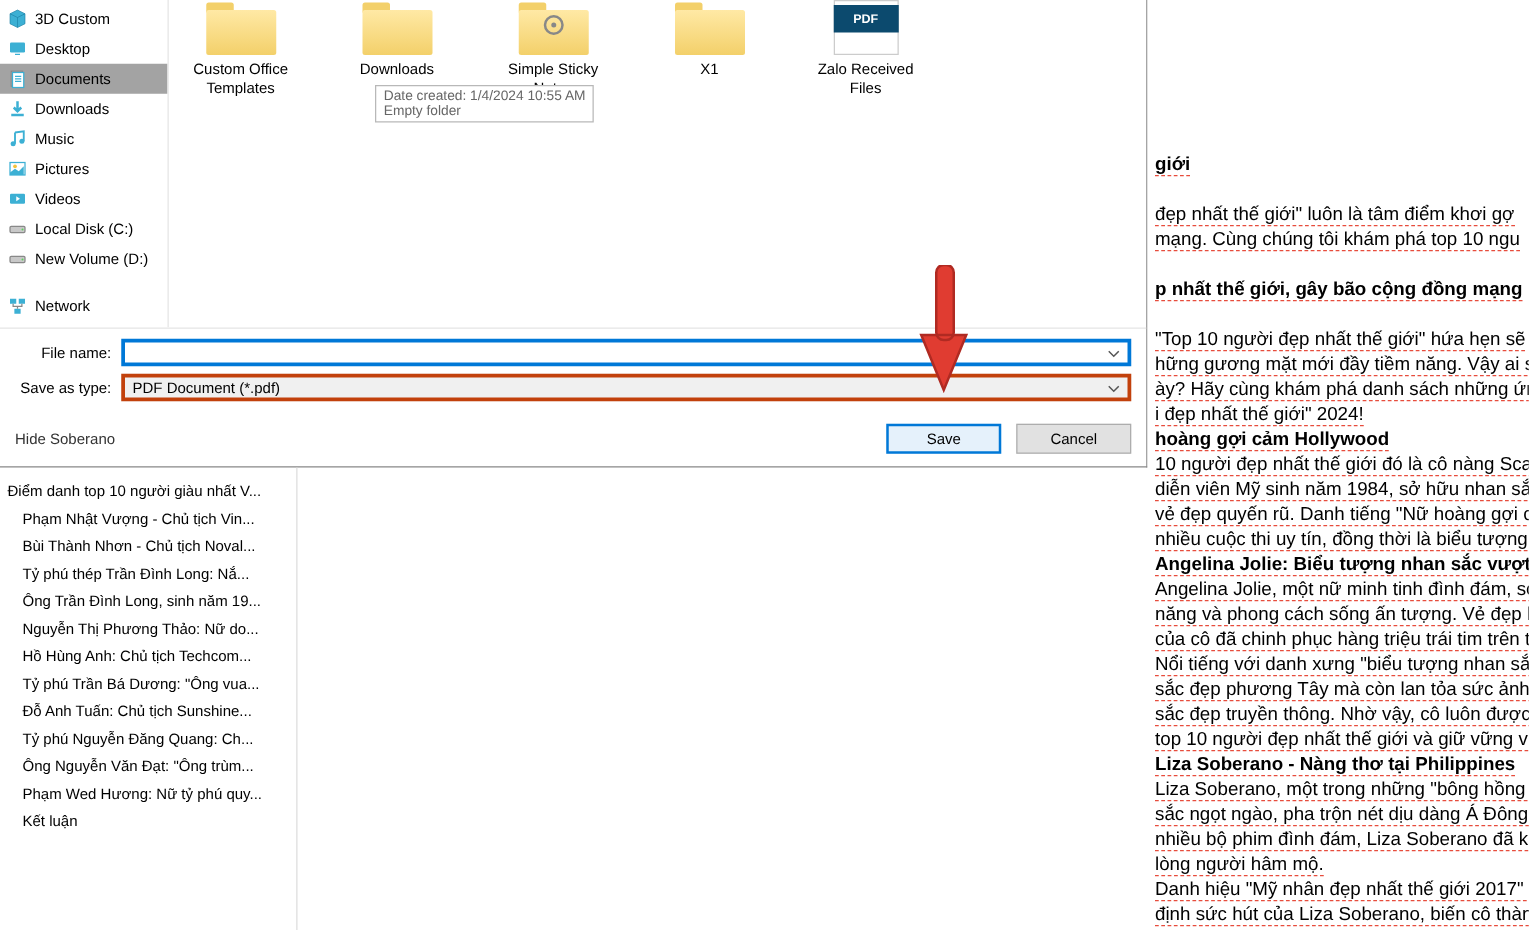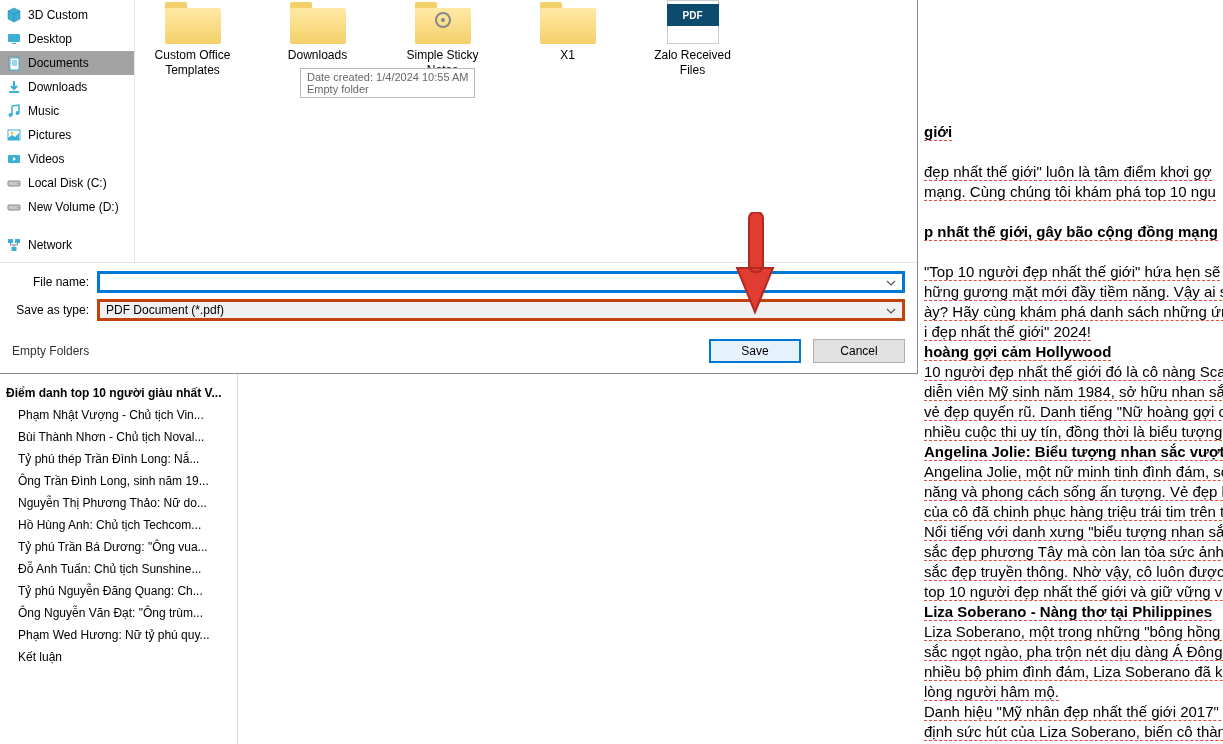--- a/index.html
+++ b/index.html
@@ -41,21 +41,21 @@
 .btn { width: 92px; height: 24px; border: 1px solid #adadad; background: #e1e1e1; font-size: 12px; cursor: pointer; }
 .btn.primary { border: 2px solid #0078d7; background: #e5f1fb; }
 
 .arrow-annot { position: absolute; left: 735px; top: 212px; z-index: 20; pointer-events: none; }
 
 .outline-pane {
   position: absolute; top: 374px; left: 0; width: 238px; height: 370px;
   border-right: 1px solid #ddd; padding: 8px 0;
 }
 .outline-item { padding: 4px 12px 4px 18px; white-space: nowrap; overflow: hidden; text-overflow: ellipsis; cursor: pointer; font-size: 12px; }
-.outline-item.level0 { padding-left: 6px; font-weight: bold; }
+.outline-item.level0 { padding-left: 6px; }
 
 .doc-pane {
   position: absolute; top: 0; left: 918px; right: 0; height: 744px;
   background: #fff; padding: 8px 0 8px 6px; overflow: hidden;
 }
 .doc-content {
   position: absolute; top: 122px; left: 6px; right: 0;
   font-family: "Times New Roman", serif; font-size: 15px; line-height: 20px;
 }
 .doc-content p { margin: 0; white-space: nowrap; }
@@ -232,21 +232,21 @@
     <div class="field-row">
       <div class="field-label">Save as type:</div>
       <div class="combo combo-type">
         <span>PDF Document (*.pdf)</span>
         <svg class="chev" viewBox="0 0 10 10">
             <path d="M1 3 L5 7 L9 3" stroke="#555" fill="none" stroke-width="1.2"></path>
           </svg>
       </div>
     </div>
     <div class="dlg-buttons">
-      <span class="hide-folders">Empty Folders</span>
+      <span class="hide-folders">Hide Soberano</span>
       <div class="btn-group">
         <button class="btn primary">Save</button>
         <button class="btn">Cancel</button>
       </div>
     </div>
   </div>
 </div>
 
 <svg class="arrow-annot" width="40" height="110">
   <rect x="14" y="0" width="14" height="60" fill="#e03c31" rx="6"></rect>

